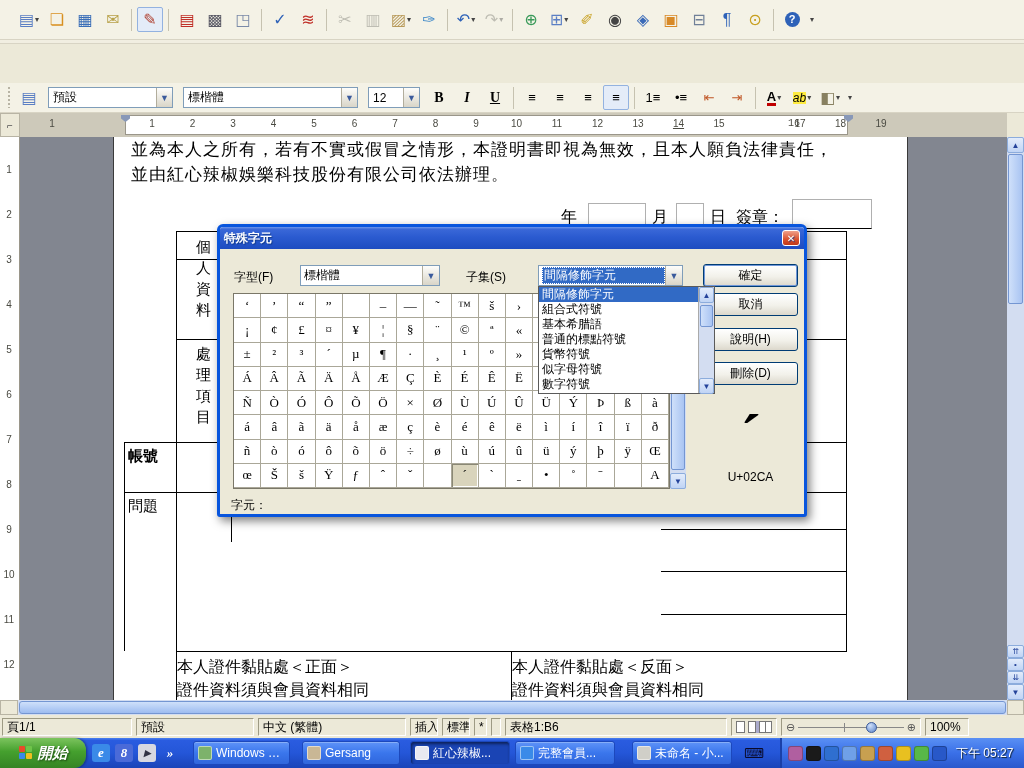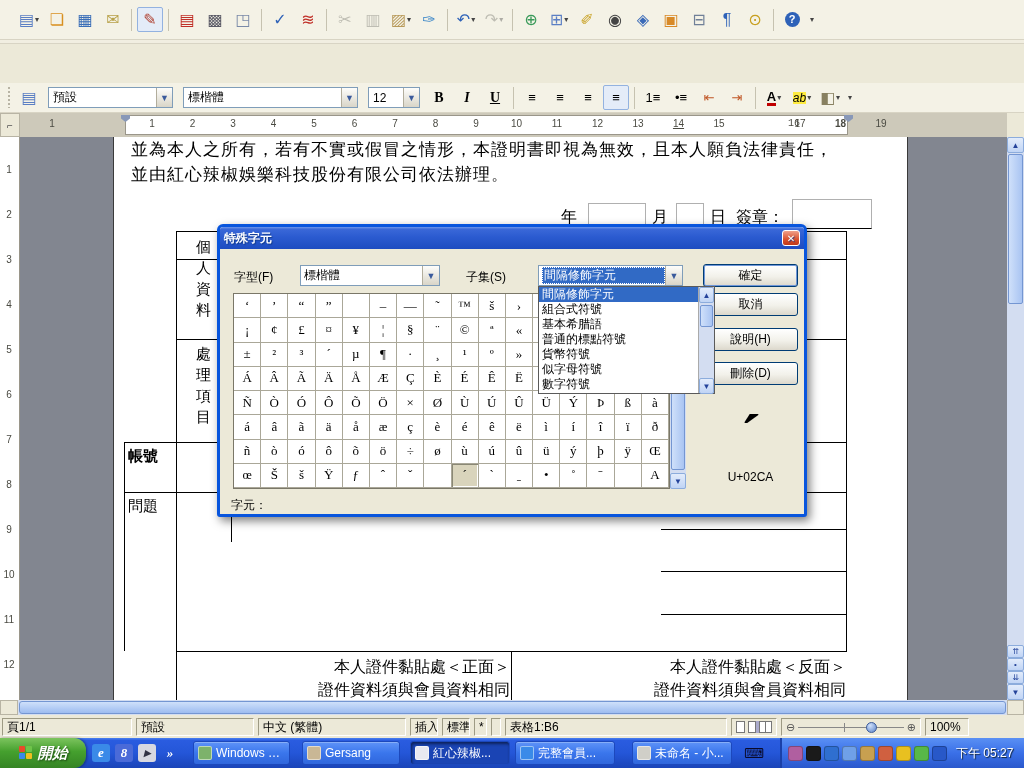--- a/index.html
+++ b/index.html
@@ -75,21 +75,21 @@
 #page{position:absolute;left:93px;top:0;width:795px;height:563px;background:#fff;
  border-left:1px solid #3a3a3a;border-right:1px solid #3a3a3a;
  font-family:"Liberation Serif","DejaVu Serif",serif;color:#000;}
 .docline{position:absolute;left:17px;width:730px;font-size:17px;white-space:nowrap;letter-spacing:1px;}
 .sig-underline{position:absolute;border-bottom:1px solid #000;}
 .sig-box{position:absolute;border:1px solid #b0b0b0;border-bottom:1px solid #000;background:#fff;}
 .sig-txt{position:absolute;font-size:16px;}
 .tline{position:absolute;background:#000;}
 .vlabel{position:absolute;width:17px;font-size:15px;line-height:21px;word-break:break-all;text-align:center;}
 .rowlabel{position:absolute;font-size:15px;white-space:nowrap;}
-.bt-cell{position:absolute;text-align:right;font-size:16px;line-height:23px;}
+.bt-cell{position:absolute;text-align:left;font-size:16px;line-height:23px;}
 
 
 .sb-btn{position:absolute;background:linear-gradient(180deg,#e3ecfb,#c0d4f5);border:1px solid #8cacdc;
  border-radius:2px;display:flex;align-items:center;justify-content:center;color:#24439a;font-size:8px;}
 #vscroll{position:absolute;left:1007px;top:137px;width:17px;height:563px;background:#d3ddf1;}
 #vthumb{position:absolute;left:1px;top:17px;width:15px;height:150px;border:1px solid #7496d2;border-radius:2px;
  background:linear-gradient(90deg,#cfe0fa,#a9c4f2);}
 #hscroll{position:absolute;left:0;top:700px;width:1024px;height:15px;background:#d3ddf1;}
 #hthumb{position:absolute;left:19px;top:1px;width:987px;height:13px;border:1px solid #7496d2;border-radius:3px;
  background:linear-gradient(180deg,#cfe0fa,#9dbcf0);}
@@ -384,21 +384,21 @@
       <span class="rnum" style="left: 405.5px;">8</span>
       <span class="rnum" style="left: 446px;">9</span>
       <span class="rnum" style="left: 486.5px;">10</span>
       <span class="rnum" style="left: 527px;">11</span>
       <span class="rnum" style="left: 567.5px;">12</span>
       <span class="rnum" style="left: 608px;">13</span>
       <span class="rnum" style="left: 648.5px; text-decoration: underline;">14</span>
       <span class="rnum" style="left: 689px;">15</span>
       <span class="rnum" style="left: 764px; font-family: Liberation Mono, monospace;">16</span>
       <span class="rnum" style="left: 770px;">17</span>
-      <span class="rnum" style="left: 810.5px; font-weight: bold;">18</span>
+      <span class="rnum" style="left: 810.5px;">18</span>
       <span class="rnum" style="left: 851px;">19</span>
     </div>
   <div id="vruler">
       <span class="vnum" style="top: 27px;">1</span>
       <span class="vnum" style="top: 72px;">2</span>
       <span class="vnum" style="top: 117px;">3</span>
       <span class="vnum" style="top: 162px;">4</span>
       <span class="vnum" style="top: 207px;">5</span>
       <span class="vnum" style="top: 252px;">6</span>
       <span class="vnum" style="top: 297px;">7</span>

